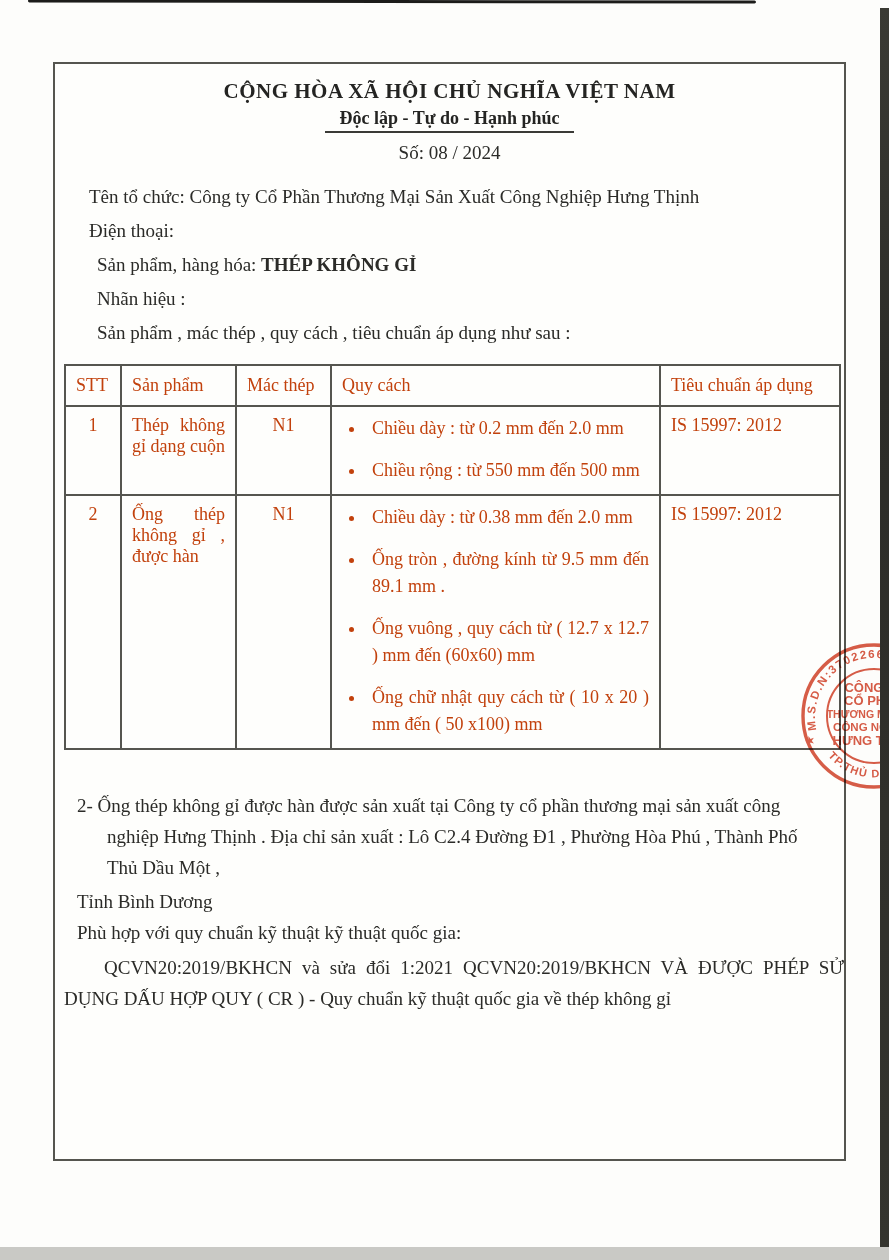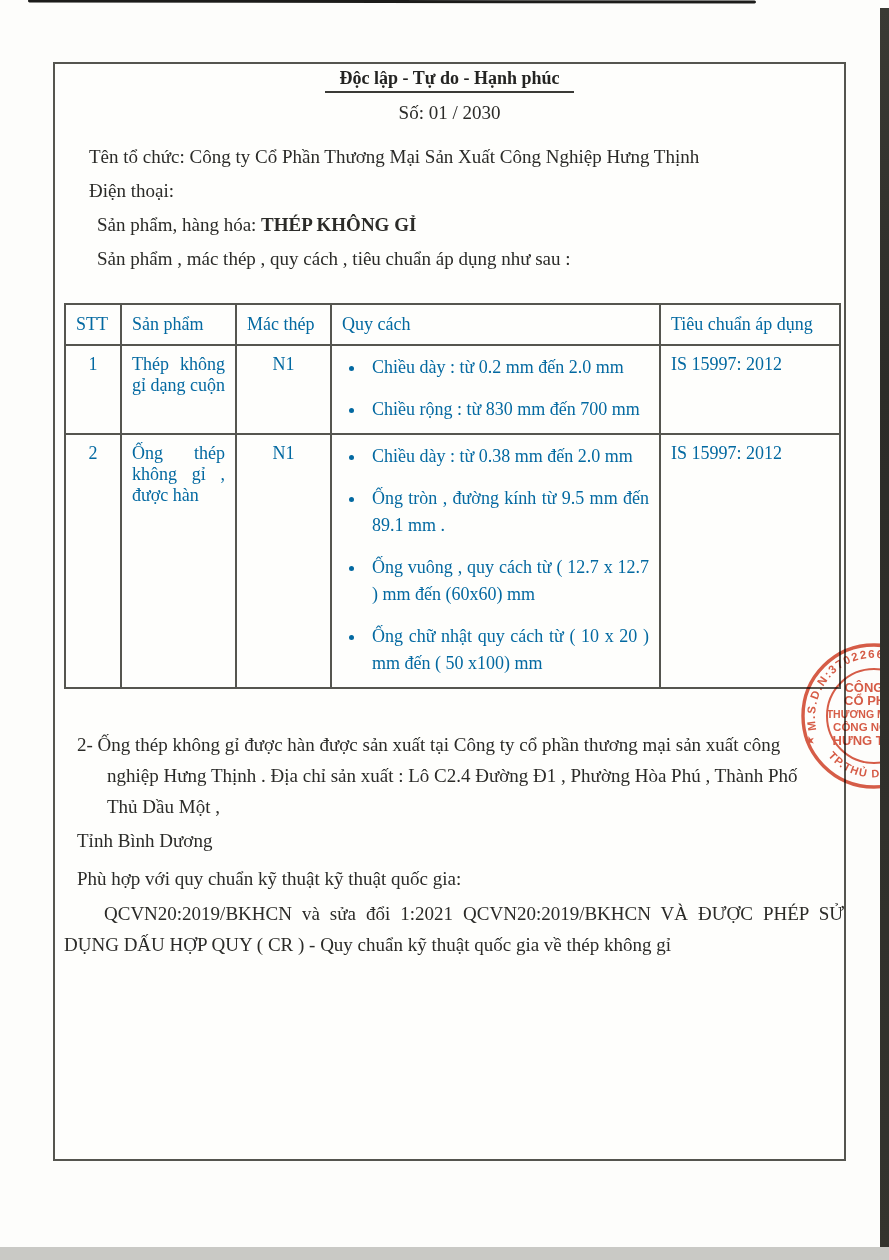--- a/index.html
+++ b/index.html
@@ -51,43 +51,43 @@
   }
   .doc-number { margin-top: 9px; text-align: center; font-size: 19px; }
 
   .info { margin-top: 17px; font-size: 19px; line-height: 31px; }
   .info p { margin: 3px 12px; }
   .info .indented { padding-left: 8px; }
   .bold { font-weight: bold; }
 
   table.spec {
     border-collapse: collapse; table-layout: fixed;
-    width: 775px; margin-left: -13px; margin-top: 29px;
-    font-size: 18px; color: #0369a1;
+    width: 775px; margin-left: -13px; margin-top: 16px;
+    font-size: 18px; color: #c2410c;
   }
   table.spec th, table.spec td {
     border: 2px solid #55554f; vertical-align: top; padding: 8px 10px;
   }
   table.spec th { font-weight: normal; text-align: left; height: 41px; vertical-align: middle; }
   th.c-stt, td.c-stt { text-align: center; }
   td.c-grade { text-align: center; }
   td.c-prod { text-align: justify; padding-top: 11px; }
   td.c-spec { padding: 11px 8px 11px 14px; }
   td.c-std { padding-top: 11px; }
   ul.bullets { list-style: disc outside; padding-left: 24px; }
   ul.bullets li {
     margin-bottom: 15px; text-align: justify; line-height: 27px; padding-left: 6px;
   }
   ul.bullets li:last-child { margin-bottom: 2px; }
 
   .notes { margin-top: 40px; font-size: 19px; line-height: 31px; }
   .note { margin-bottom: 3px; }
   .note-hang { padding-left: 30px; text-indent: -30px; }
   .province { margin-top: 3px; }
-  .conformity { margin-top: 7px; }
+  .conformity { margin-top: 0; }
   .regulation {
     margin-top: 4px; margin-left: -13px; width: 780px;
     text-align: justify; text-indent: 40px;
   }
 
   
   .stamp {
     position: absolute; left: 789px; top: 631px; width: 170px; height: 170px;
     z-index: 4; opacity: 0.92; mix-blend-mode: multiply;
   }
@@ -98,30 +98,32 @@
 </style>
 </head>
 <body>
 
 <div class="page">
 
   <div class="top-scratch"></div>
 
   <div class="sheet">
 
+    <div class="nat-title">CỘNG HÒA XÃ HỘI CHỦ NGHĨA VIỆT NAM</div>
     <div class="motto-wrap">
       <span class="motto">Độc lập - Tự do - Hạnh phúc</span>
     </div>
 
-    <div class="doc-number">Số: 01 / 2030</div>
+    <div class="doc-number">Số: 08 / 2024</div>
 
     <div class="info">
       <p>Tên tổ chức: Công ty Cổ Phần Thương Mại Sản Xuất Công Nghiệp Hưng Thịnh</p>
       <p>Điện thoại:</p>
       <p class="indented"><span>Sản phẩm, hàng hóa: </span><span class="bold">THÉP KHÔNG GỈ</span></p>
+      <p class="indented">Nhãn hiệu :</p>
       <p class="indented">Sản phẩm , mác thép , quy cách , tiêu chuẩn áp dụng như sau :</p>
     </div>
 
     <table class="spec">
       <colgroup>
         <col style="width:56px">
           <col style="width:115px">
           <col style="width:95px">
           <col style="width:329px">
           <col style="width:180px">
@@ -136,21 +138,21 @@
         </tr>
       </thead>
       <tbody>
         <tr>
           <td class="c-stt">1</td>
           <td class="c-prod">Thép không gỉ dạng cuộn</td>
           <td class="c-grade">N1</td>
           <td class="c-spec">
             <ul class="bullets">
               <li>Chiều dày : từ 0.2 mm đến 2.0 mm</li>
-              <li>Chiều rộng : từ 830 mm đến 700 mm</li>
+              <li>Chiều rộng : từ 550 mm đến 500 mm</li>
             </ul>
           </td>
           <td class="c-std">IS 15997: 2012</td>
         </tr>
         <tr>
           <td class="c-stt">2</td>
           <td class="c-prod">Ống thép không gỉ , được hàn</td>
           <td class="c-grade">N1</td>
           <td class="c-spec">
             <ul class="bullets">

